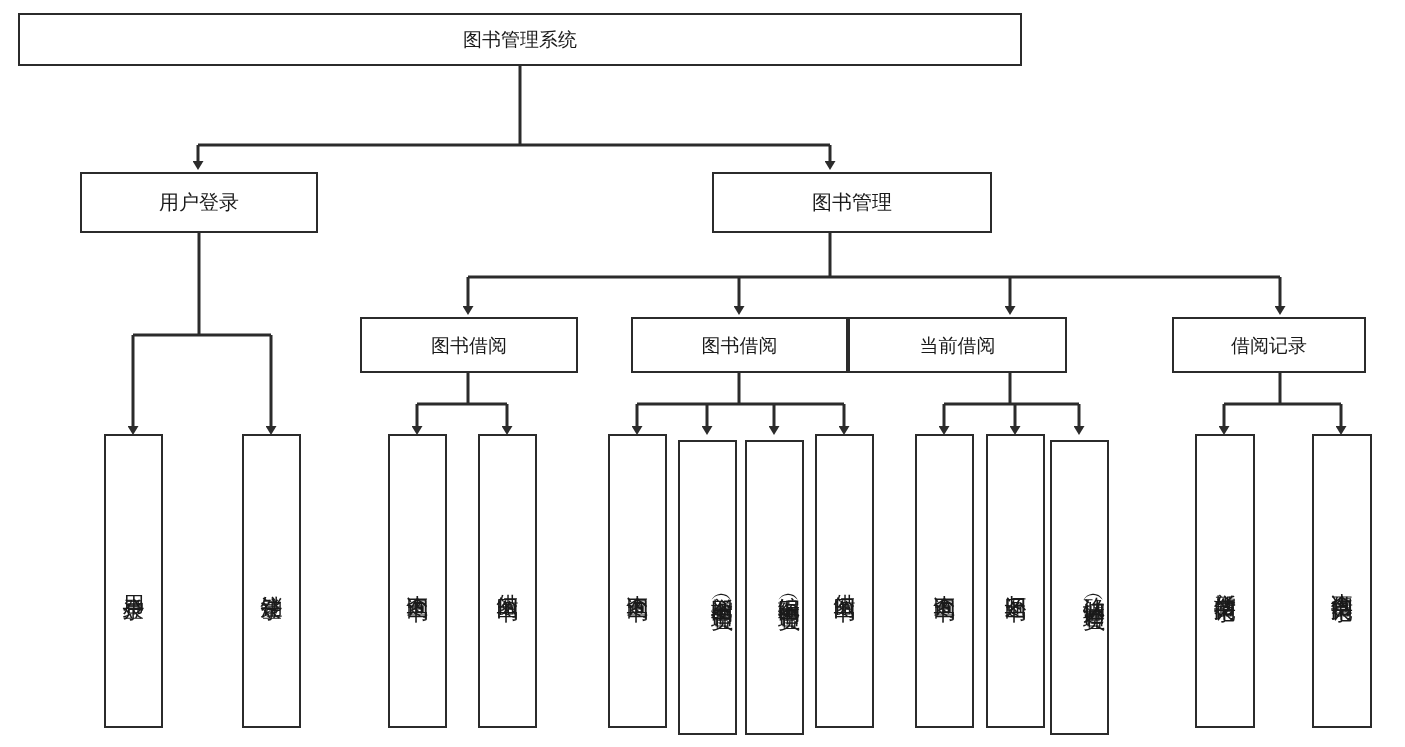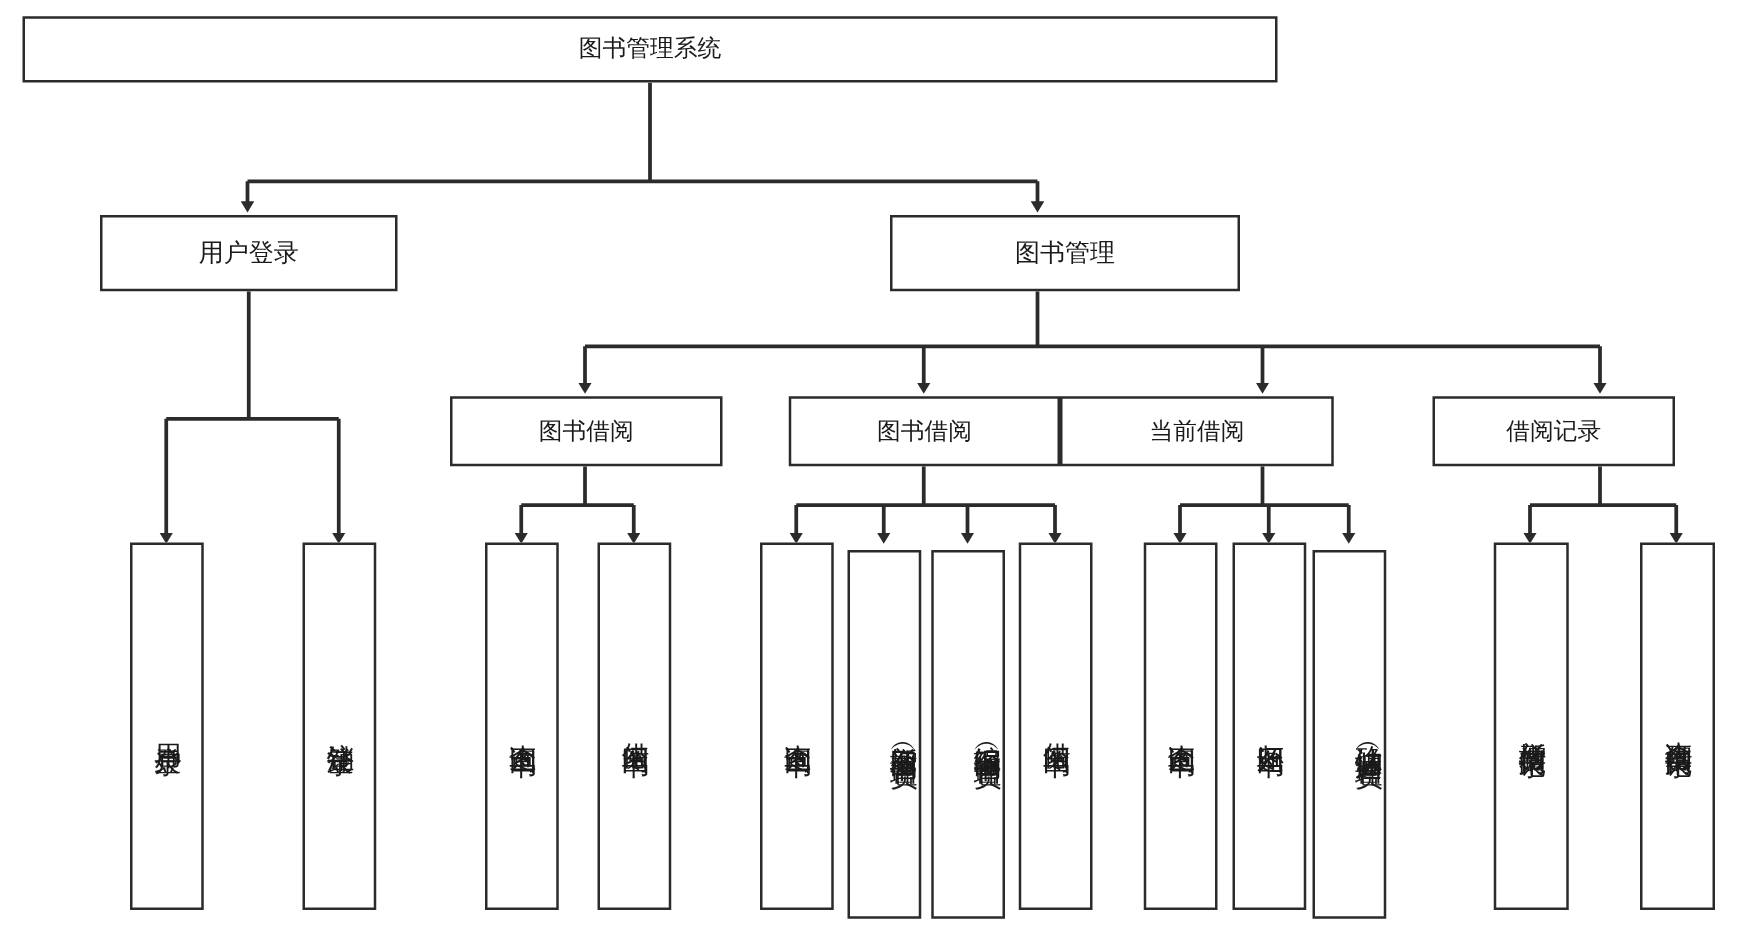--- a/index.html
+++ b/index.html
@@ -142,21 +142,21 @@
 
   <div class="node lvl2" style="left:360px; top:317px; width:218px; height:56px;">
     <span>图书借阅</span>
   </div>
   <div class="node lvl2" style="left:631px; top:317px; width:217px; height:56px;">
     <span>图书借阅</span>
   </div>
   <div class="node lvl2" style="left:848px; top:317px; width:219px; height:56px;">
     <span>当前借阅</span>
   </div>
-  <div class="node lvl2" style="left:1146px; top:317px; width:194px; height:56px;justify-content:center;">
+  <div class="node lvl2" style="left:1172px; top:317px; width:194px; height:56px;justify-content:center;">
     <span>借阅记录</span>
   </div>
 
   <div class="node leaf" style="left:104px; top:434px; width:59px; height:294px;">
     <span class="leaf-text">用户登录</span>
   </div>
   <div class="node leaf" style="left:242px; top:434px; width:59px; height:294px;">
     <span class="leaf-text">注销登录</span>
   </div>
 

